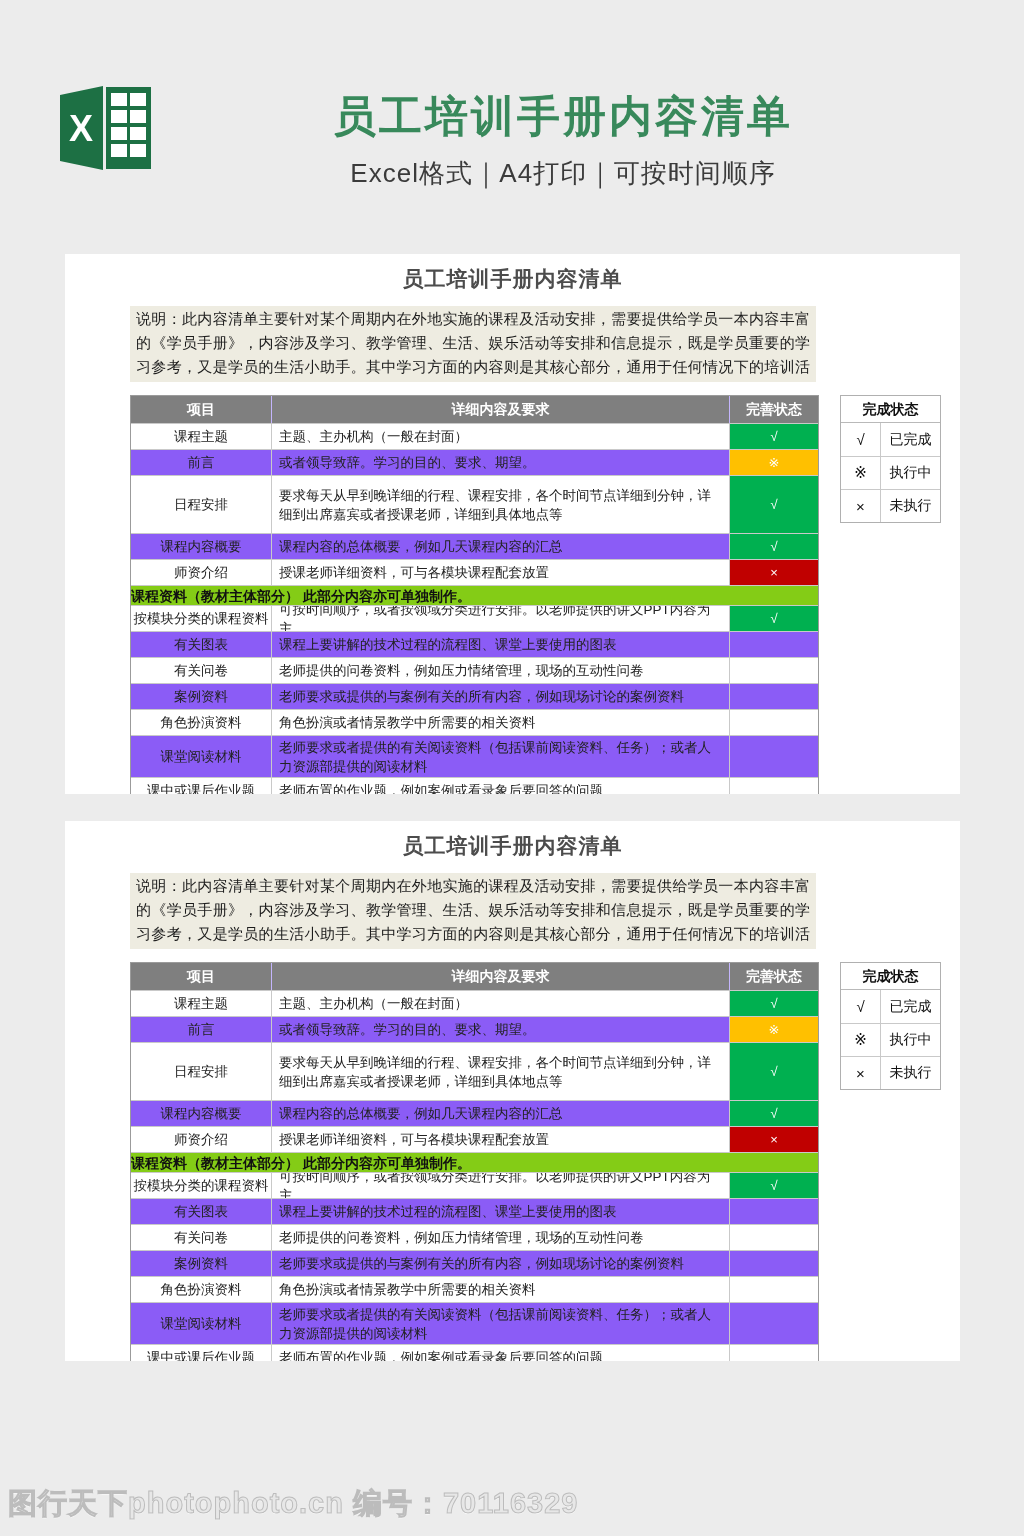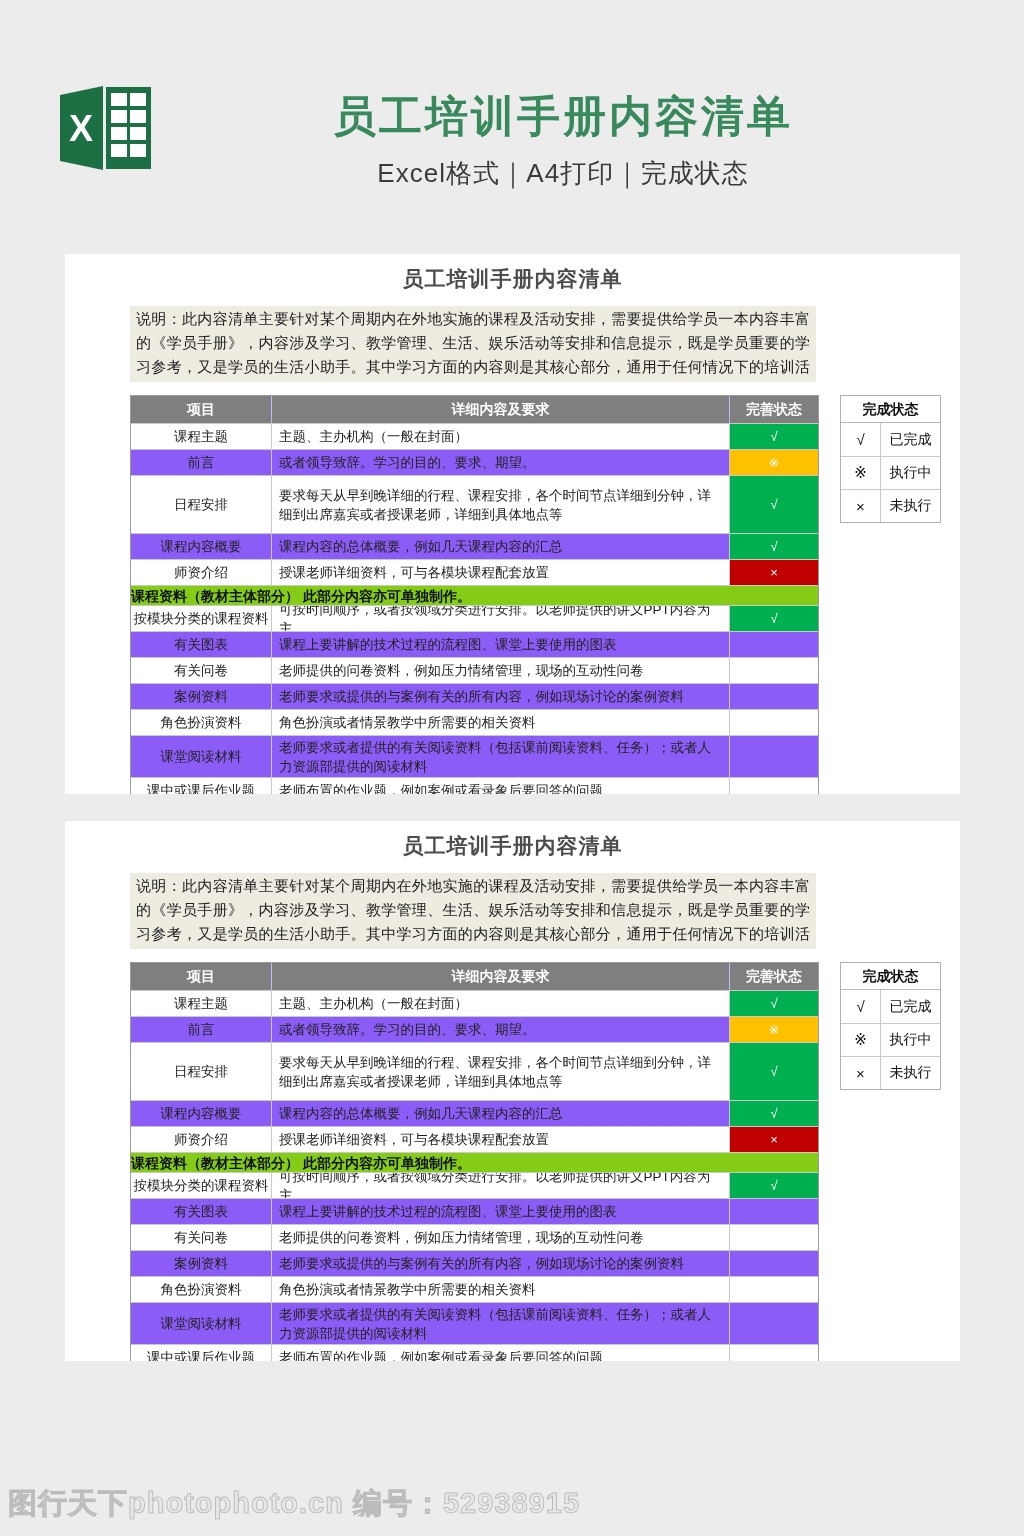--- a/index.html
+++ b/index.html
@@ -98,21 +98,21 @@
           <rect x="73" y="43" width="16" height="13"></rect>
         <rect x="54" y="60" width="16" height="13"></rect>
           <rect x="73" y="60" width="16" height="13"></rect>
       </g>
       <polygon points="3,11 46,2 46,86 3,77" fill="#1d7044"></polygon>
       <text x="24" y="57" font-size="36" font-weight="bold" fill="#ffffff" text-anchor="middle" font-family="Liberation Sans, sans-serif">X</text>
     </svg>
   </div>
   <div class="header-text">
     <div class="main-title">员工培训手册内容清单</div>
-    <div class="sub-title">Excel格式｜A4打印｜完成状态</div>
+    <div class="sub-title">Excel格式｜A4打印｜可按时间顺序</div>
   </div>
 </div>
 
 <div id="panels">
   <div class="panel panel-1">
     <div class="panel-title">员工培训手册内容清单</div>
     <div class="note">说明：此内容清单主要针对某个周期内在外地实施的课程及活动安排，需要提供给学员一本内容丰富的《学员手册》，内容涉及学习、教学管理、生活、娱乐活动等安排和信息提示，既是学员重要的学习参考，又是学员的生活小助手。其中学习方面的内容则是其核心部分，通用于任何情况下的培训活动。企业可根据实际需求，对本内容清单中的列项进行适当删减。</div>
     <div class="checklist">
       <div class="thead">
         <div class="hc hc-item">项目</div>
@@ -298,13 +298,13 @@
           </div>
           <div class="legend-row">
             <div class="legend-sym">×</div>
             <div class="legend-label">未执行</div>
           </div>
         </div>
     </div>
   </div>
 </div>
 
-<div class="watermark">图行天下photophoto.cn 编号：52938915</div>
+<div class="watermark">图行天下photophoto.cn 编号：70116329</div>
 
 </body></html>

